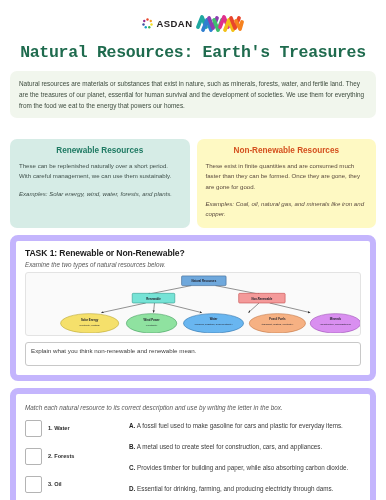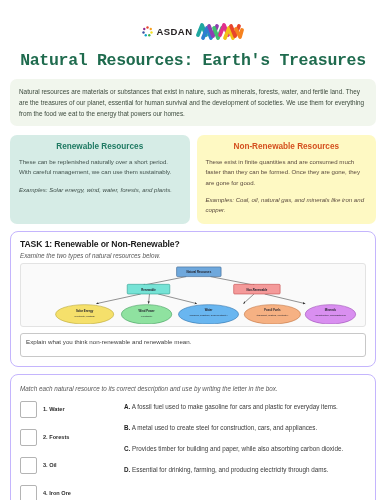--- a/index.html
+++ b/index.html
@@ -22,21 +22,20 @@
     background: #ffffff;
   }
 
   
   .header-row {
     display: flex;
     align-items: center;
     justify-content: center;
     gap: 14px;
     height: 30px;
-    margin-top: 8px;
   }
   .brand {
     display: flex;
     align-items: center;
     gap: 4px;
   }
   .brand-dots { width: 11px; height: 11px; display:block; }
   .brand-name {
     font-size: 9.5px;
     font-weight: bold;
@@ -69,21 +68,21 @@
     padding: 7px 9px;
     font-size: 6.4px;
     line-height: 1.72;
     color: #3c4a3d;
   }
 
   
   .def-row {
     display: flex;
     gap: 7px;
-    margin-top: 9px;
+    margin-top: 21px;
   }
   .def-box {
     flex: 1;
     border-radius: 7px;
     padding: 7px 9px 8px 9px;
     box-sizing: border-box;
     min-height: 76px;
   }
   .def-box.renewable { background: #d6ece6; }
   .def-box.nonrenewable { background: #fef9c3; }
@@ -106,21 +105,21 @@
     line-height: 1.7;
     font-style: italic;
     margin-top: 7px;
     color: #41514c;
   }
   .def-box.nonrenewable .def-ex { color: #5a4a3e; }
 
   
   .task-card {
     margin-top: 7px;
-    border: 1px solid #c4b5fd;
+    border: 6px solid #c4b5fd;
     border-radius: 8px;
     background: #ffffff;
     padding: 7px 9px 9px 9px;
     box-sizing: border-box;
   }
   .task-title {
     font-size: 8.6px;
     font-weight: bold;
     color: #1c1c1c;
     letter-spacing: -0.1px;

